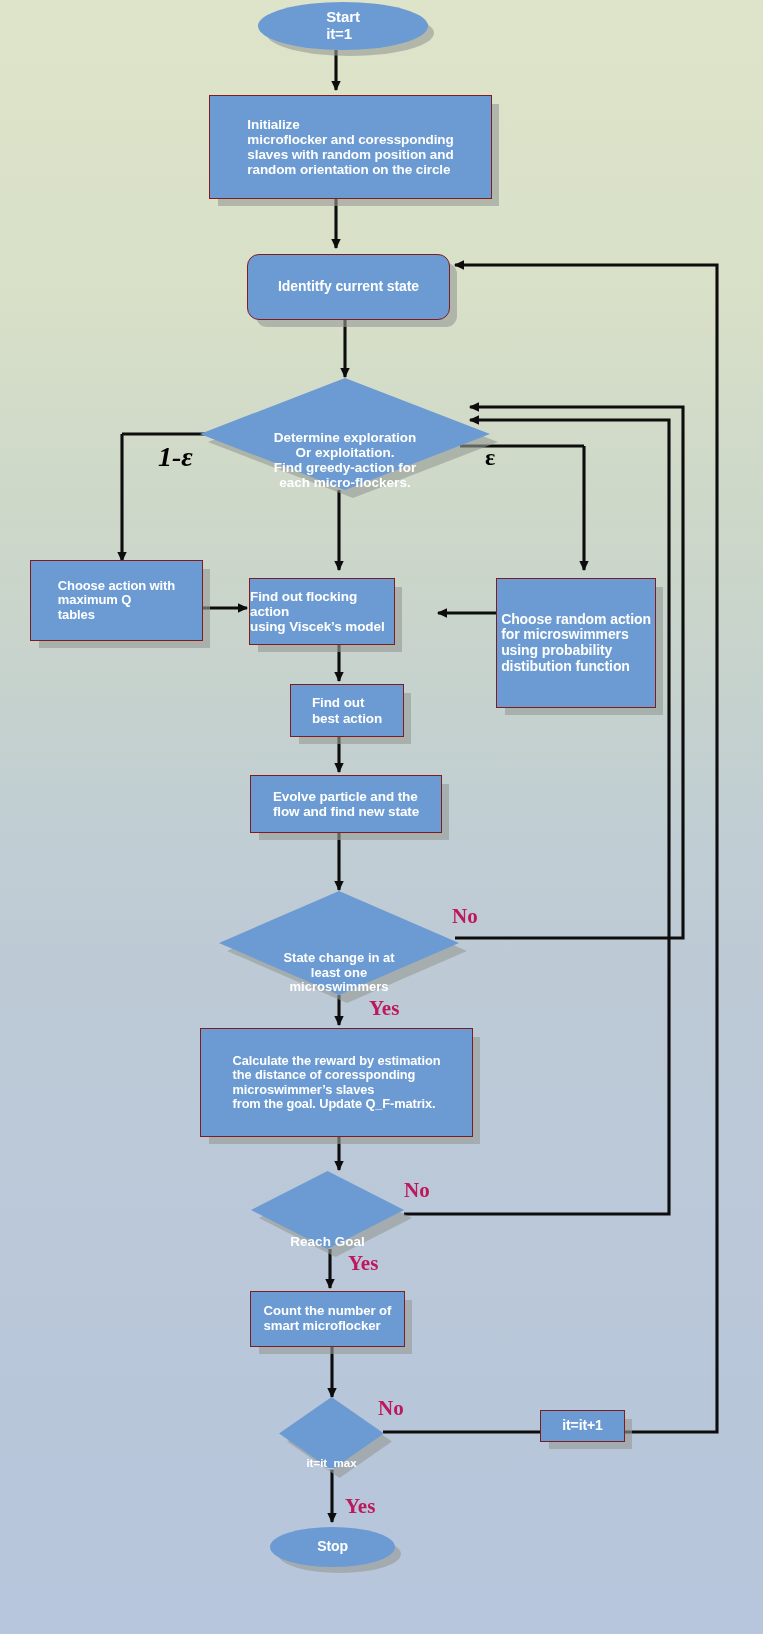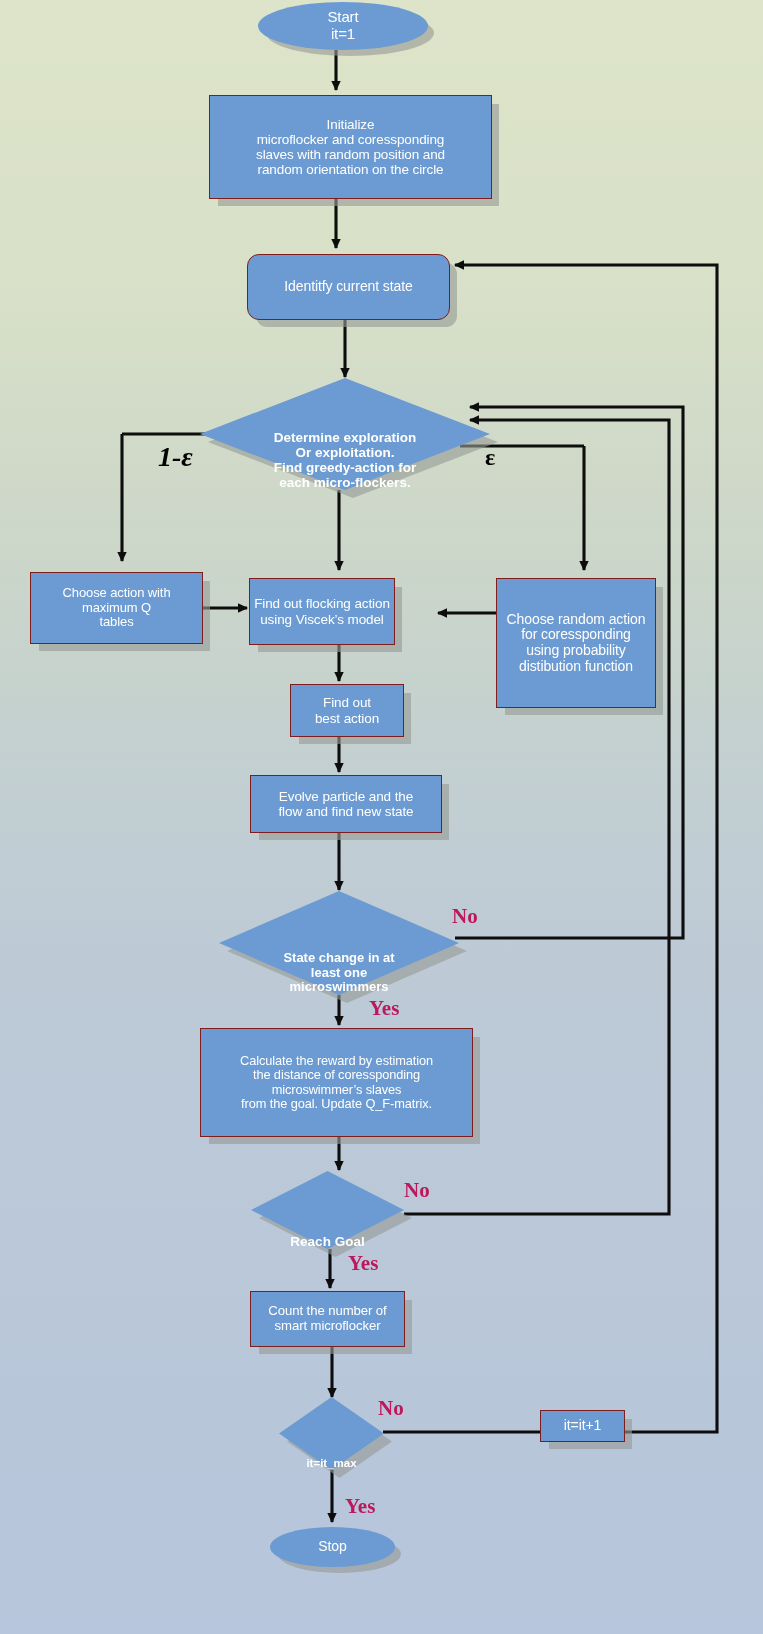--- a/index.html
+++ b/index.html
@@ -5,21 +5,21 @@
   html,body{margin:0;padding:0;}
   body{
     width:763px;height:1634px;
     background:linear-gradient(to bottom,#dde4c9 0%,#d8e0c8 18%,#cdd7c9 32%,#c6d2cd 42%,#c0cdd4 52%,#bcc9d6 62%,#bac8d9 75%,#b8c6da 88%,#b7c6dc 100%);
     font-family:"Liberation Sans",sans-serif;
     overflow:hidden;position:relative;
   }
   #stage{position:absolute;left:0;top:0;width:763px;height:1634px;}
   svg#wires{position:absolute;left:0;top:0;width:763px;height:1634px;pointer-events:none;}
 
-  .node{position:absolute;box-sizing:border-box;display:flex;align-items:center;justify-content:center;text-align:center;color:#ffffff;font-weight:normal;line-height:1.12;letter-spacing:-0.1px;}
+  .node{position:absolute;box-sizing:border-box;display:flex;align-items:center;justify-content:center;color:#ffffff;font-weight:bold;line-height:1.12;letter-spacing:-0.1px;}
   .rect{background:#6b9bd2;border:1px solid #7f1d1d;box-shadow:8px 8px 0 -1px rgba(150,155,150,.62);}
   .ellipse{background:#6b9bd2;border-radius:50%;box-shadow:7px 7px 0 -1px rgba(150,155,150,.62);}
   .diamond-wrap{position:absolute;}
   .diamond-shape{position:absolute;left:0;top:0;width:100%;height:100%;background:#6b9bd2;
       clip-path:polygon(50% 0,100% 50%,50% 100%,0 50%);}
   .diamond-shadow{position:absolute;left:8px;top:8px;width:100%;height:100%;background:rgba(150,155,150,.62);
       clip-path:polygon(50% 0,100% 50%,50% 100%,0 50%);}
   .diamond-text{position:absolute;left:0;top:0;width:100%;height:100%;display:flex;align-items:flex-end;justify-content:center;
       text-align:center;color:#fff;font-weight:bold;line-height:1.12;z-index:3;}
 
@@ -112,39 +112,39 @@
         <div>Or exploitation.</div>
         <div>Find greedy-action for</div>
         <div>each micro-flockers.</div>
       </div>
     </div>
   </div>
 
   <div class="eps-label" style="left:158px;top:441px;font-size:28px;font-style:italic;">1-ε</div>
   <div class="eps-label" style="left:485px;top:444px;font-size:24px;">ε</div>
 
-  <div class="node rect" style="left:30px;top:572px;width:173px;height:72px;font-size:13px;">
+  <div class="node rect" style="left:30px;top:560px;width:173px;height:81px;font-size:13px;">
     <div>
       <div>Choose action with</div>
       <div>maximum Q</div>
       <div>tables</div>
     </div>
   </div>
 
   <div class="node rect" style="left:249px;top:578px;width:146px;height:67px;font-size:13.5px;">
     <div>
       <div>Find out flocking action</div>
       <div>using Viscek’s model</div>
     </div>
   </div>
 
   <div class="node rect" style="left:496px;top:578px;width:160px;height:130px;font-size:14px;">
     <div>
       <div>Choose random action</div>
-      <div>for coressponding</div>
+      <div>for microswimmers</div>
       <div> using probability</div>
       <div>distibution function</div>
     </div>
   </div>
 
   <div class="node rect" style="left:290px;top:684px;width:114px;height:53px;font-size:13.5px;">
     <div>
       <div>Find out</div>
       <div>best action</div>
     </div>

